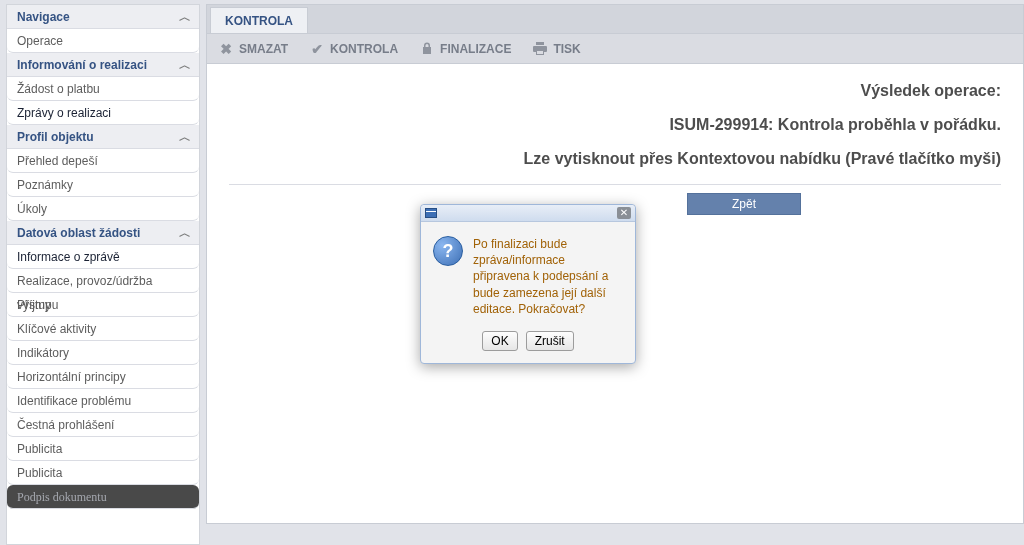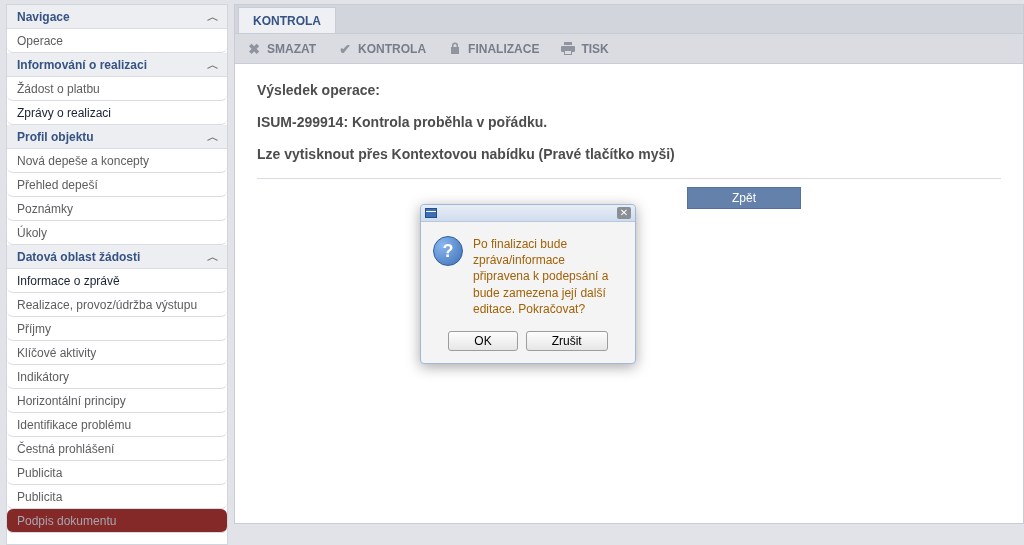--- a/index.html
+++ b/index.html
@@ -8,21 +8,21 @@
       font-size: 13px;
       background: #e0e2e8;
       color: #444;
       width: 1024px;
       height: 545px;
       overflow: hidden;
       position: relative;
     }
     .layout { display:flex; width:100%; height:100%; }
     .sidebar {
-      width: 222px;
+      width: 194px;
       margin: 4px 6px 0 6px;
       background:#fff;
       border:1px solid #d0d3da;
     }
     .sb-header, .sb-item {
       height: 24px;
       line-height:24px;
       padding: 0 10px;
       border-bottom:1px solid #d8dbe2;
       font-size:12px;
@@ -35,21 +35,21 @@
       cursor:pointer;
     }
     .sb-header .chevron {
       position:absolute;
       right:8px; top:0;
       font-size:12px;
       color:#777;
     }
     .sb-item { color:#555; cursor:pointer;border-radius:6px; }
     .sb-item.red { color:#0f172a; }
-    .sb-item.disabled { color:#a0a3ab; background:#7f1d1d; cursor:default; }
+    .sb-item.disabled { color:#a0a3ab; background:#404040; cursor:default;font-family:Liberation Serif, serif; }
 
     .main {
       flex:1;
       margin:4px 0 0 0;
     }
     .tabbar {
       display:flex;
       background:#d0d3db;
       border:1px solid #c6cad2;
       height:30px;
@@ -93,21 +93,21 @@
       color:#8a8f99;
       font-size:14px;
     }
     .content {
       background:#fff;
       border:1px solid #c6cad2;
       border-top:none;
       padding:18px 22px;
       height:460px;
     }
-    .content p { margin-bottom:16px; font-size:14px; }
+    .content p { margin-bottom:16px; font-size:16px;text-align:right; }
     .content .bold { font-weight:bold; }
     .back-area {
       border-top:1px solid #d8dbe2;
       margin-top:12px;
       padding-top:8px;
       text-align:right;
       padding-right:200px;
     }
     .back-btn {
       display:inline-block;
@@ -185,37 +185,36 @@
     .dlg-buttons {
       display:flex;
       gap:8px;
       justify-content:center;
       padding:6px 0 12px 0;
     }
     .dlg-btn {
       background:linear-gradient(#fdfdfd,#e6e6e6);
       border:1px solid #9c9c9c;
       border-radius:3px;
-      padding:2px 25px;
+      padding:2px 8px;
       font-size:12px;
       cursor:pointer;
     }
   </style>
 </head>
 <body>
 
 <div class="layout">
   <div class="sidebar" id="sidebar">
       <div class="sb-header"><span>Navigace</span><span class="chevron">︿</span></div>
       <div class="sb-item">Operace</div>
       <div class="sb-header"><span>Informování o realizaci</span><span class="chevron">︿</span></div>
       <div class="sb-item">Žádost o platbu</div>
       <div class="sb-item red">Zprávy o realizaci</div>
       <div class="sb-header"><span>Profil objektu</span><span class="chevron">︿</span></div>
-      <div class="sb-item">Nová depeše a koncepty</div>
       <div class="sb-item">Přehled depeší</div>
       <div class="sb-item">Poznámky</div>
       <div class="sb-item">Úkoly</div>
       <div class="sb-header"><span>Datová oblast žádosti</span><span class="chevron">︿</span></div>
       <div class="sb-item red">Informace o zprávě</div>
       <div class="sb-item">Realizace, provoz/údržba výstupu</div>
       <div class="sb-item">Příjmy</div>
       <div class="sb-item">Klíčové aktivity</div>
       <div class="sb-item">Indikátory</div>
       <div class="sb-item">Horizontální principy</div>

